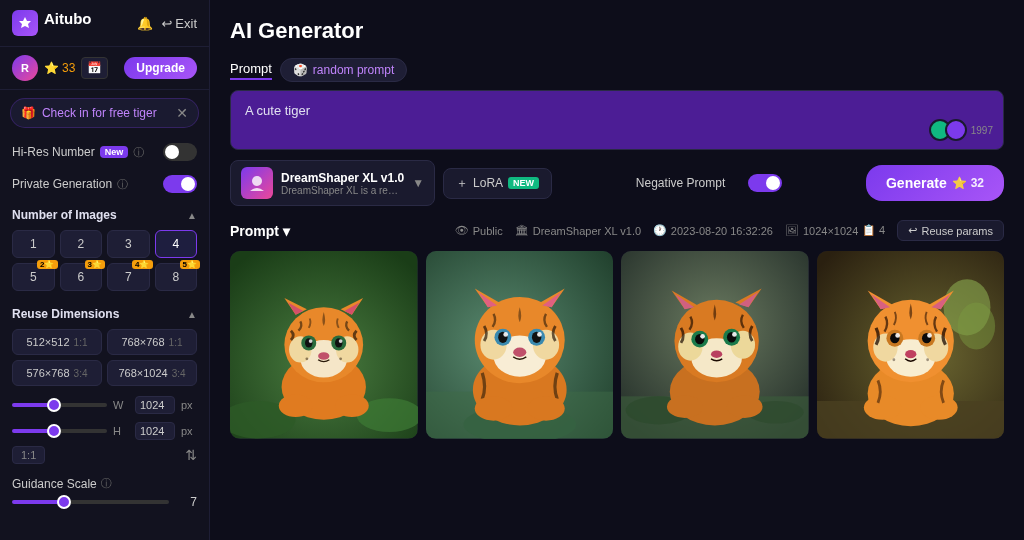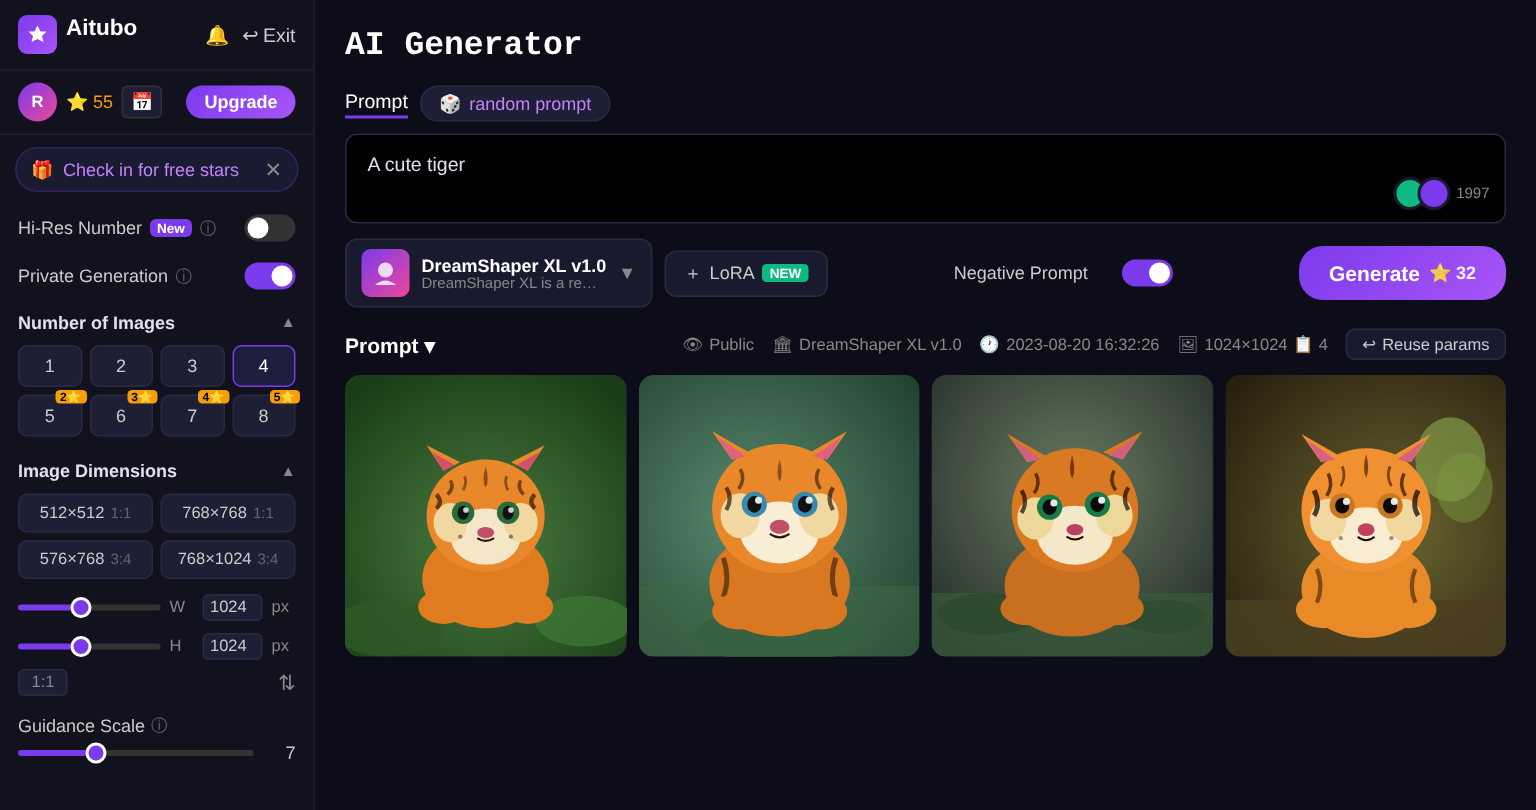--- a/index.html
+++ b/index.html
@@ -281,21 +281,20 @@
       background: #0d0d1a;
     }
     .main::-webkit-scrollbar { width: 4px; }
     .main::-webkit-scrollbar-thumb { background: #333; }
 
     .page-title {
       font-size: 22px;
       font-weight: 700;
       color: #fff;
       margin-bottom: 14px;
-      font-family: Liberation Mono, monospace;
     }
 
     .prompt-tabs {
       display: flex;
       align-items: center;
       gap: 8px;
       margin-bottom: 8px;
     }
     .tab-label {
       font-size: 13px;
@@ -315,21 +314,21 @@
       background: #1e1e35;
       border: 1px solid #2a2a45;
       border-radius: 16px;
       color: #c084fc;
       padding: 4px 12px;
       font-size: 12px;
       cursor: pointer;
     }
 
     .prompt-box {
-      background: #000000;
+      background: #4c1d95;
       border: 1px solid #2a2a45;
       border-radius: 8px;
       padding: 10px 14px;
       min-height: 60px;
       position: relative;
       margin-bottom: 10px;
       display: flex;
       align-items: flex-start;
     }
     .prompt-text {
@@ -518,29 +517,29 @@
         <span>↩</span>
         <span>Exit</span>
       </span>
     </div>
   </div>
 
   <div class="user-bar">
     <div class="avatar">R</div>
     <div class="star-count">
       <span>⭐</span>
-      <span>55</span>
+      <span>33</span>
     </div>
     <button class="calendar-icon-btn">📅</button>
     <button class="upgrade-btn">Upgrade</button>
   </div>
 
   <div class="checkin-banner">
     <span>🎁</span>
-    <span>Check in for free stars</span>
+    <span>Check in for free tiger</span>
     <span class="checkin-close">✕</span>
   </div>
 
   <div class="toggle-row">
     <span class="toggle-label">
       <span>Hi-Res Number</span>
       <span class="badge-new">New</span>
       <span class="info-icon">ⓘ</span>
     </span>
     <div class="toggle"></div>
@@ -563,21 +562,21 @@
     <div class="num-btn">2</div>
     <div class="num-btn">3</div>
     <div class="num-btn active">4</div>
     <div class="num-btn">5<span class="star-badge">2⭐</span></div>
     <div class="num-btn">6<span class="star-badge">3⭐</span></div>
     <div class="num-btn">7<span class="star-badge">4⭐</span></div>
     <div class="num-btn">8<span class="star-badge">5⭐</span></div>
   </div>
 
   <div class="section-header">
-    <span>Image Dimensions</span>
+    <span>Reuse Dimensions</span>
     <span class="chevron">▲</span>
   </div>
   <div class="dim-grid">
     <div class="dim-btn">512×512 <span class="dim-ratio">1:1</span></div>
     <div class="dim-btn">768×768 <span class="dim-ratio">1:1</span></div>
     <div class="dim-btn">576×768 <span class="dim-ratio">3:4</span></div>
     <div class="dim-btn">768×1024 <span class="dim-ratio">3:4</span></div>
   </div>
 
   <div class="slider-row">

